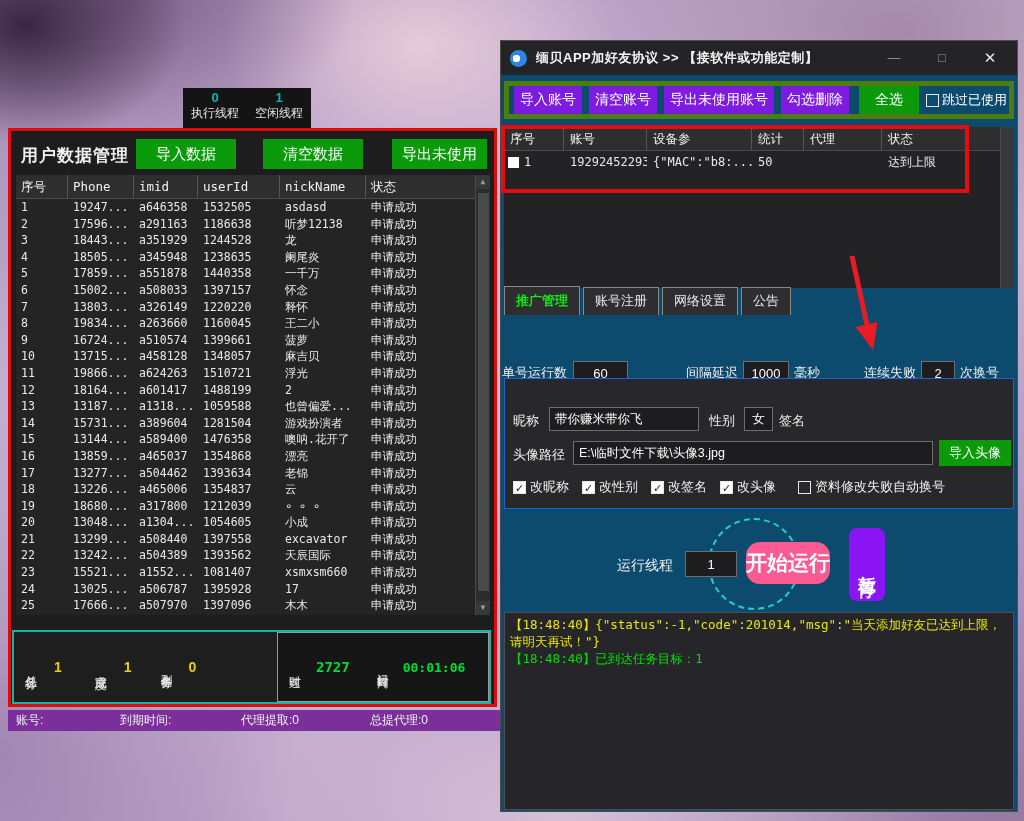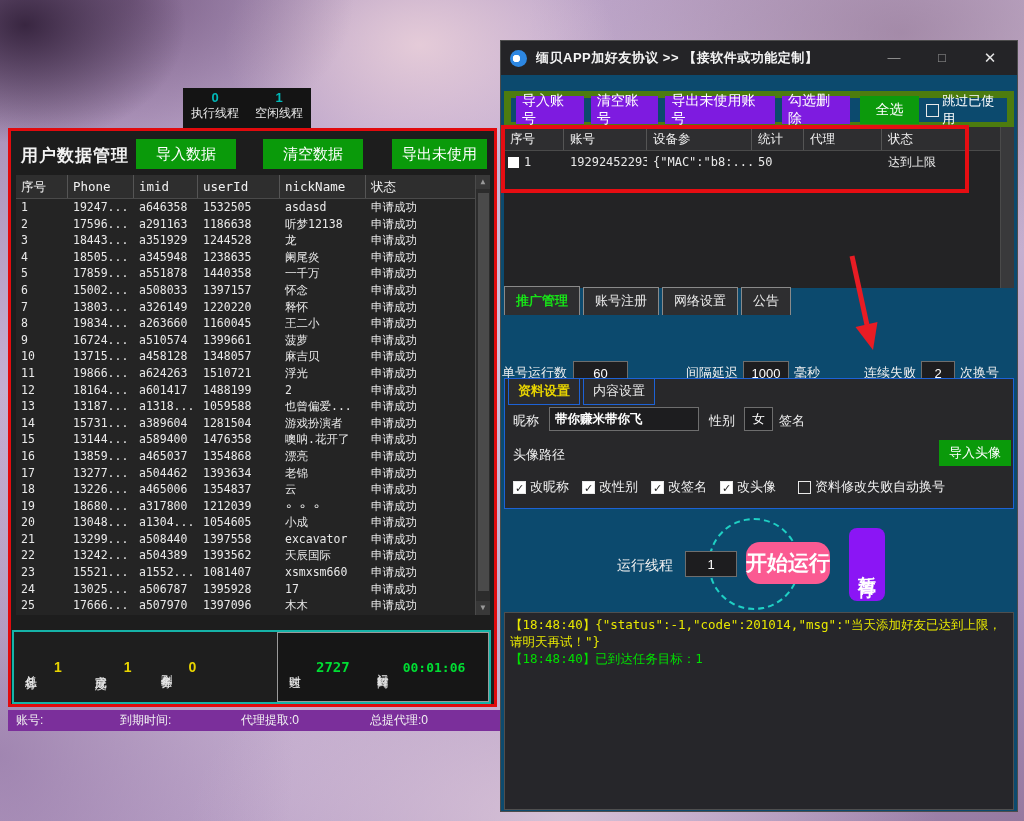--- a/index.html
+++ b/index.html
@@ -54,21 +54,21 @@
 
   
   #right-win { left:500px; top:40px; width:518px; height:772px; background:#0c4a6e; border:1px solid #4c4c4c; }
   #rw-titlebar { position:absolute; left:0; top:0; width:100%; height:34px; background:#242427; display:flex; align-items:center; }
   #app-icon { width:17px; height:17px; border-radius:50%; margin-left:9px;
               background:radial-gradient(circle at 38% 50%, #ffffff 0 3.5px, #2d87e2 4px); }
   #rw-title { color:#f5f5f5; font-size:13px; font-weight:bold; margin-left:9px; letter-spacing:.5px; }
   .win-ctl { position:absolute; top:0; width:34px; height:34px; text-align:center; line-height:34px; color:#9a9a9a; font-size:13px; cursor:pointer; }
   #ctl-min{ left:376px; } #ctl-max{ left:424px; } #ctl-close{ left:472px; color:#e6e6e6; font-size:15px; }
 
-  #rw-toolbar { position:absolute; left:3px; top:50px; width:510px; height:38px; border:7px solid #4d7c0f; display:flex; align-items:center; padding-left:5px; }
+  #rw-toolbar { position:absolute; left:3px; top:40px; width:510px; height:38px; border:5px solid #4d7c0f; display:flex; align-items:center; padding-left:5px; }
   .p-btn { height:28px; background:#7e1be0; color:#fff; font-size:14px; display:flex; align-items:center; justify-content:center; margin-right:7px; cursor:pointer; padding:0 6px; }
   #tb-select-all { background:#0c9a0c; width:60px; margin-left:3px; }
   .cb { width:13px; height:13px; border:1px solid #e8e8e8; background:transparent; display:inline-block; flex:none; }
   .cb.checked { background:#fff; color:#222; font-size:11px; line-height:12px; text-align:center; font-weight:bold; }
   #tb-skip-label { color:#fff; font-size:13px; margin-left:3px; }
 
   #acc-table { position:absolute; left:3px; top:86px; width:510px; height:161px; background:#232325; font-family:"DejaVu Sans Mono","Liberation Mono",monospace; }
   .at-head { display:flex; height:24px; line-height:24px; background:#2e2e30; border-bottom:1px solid #4a4a4a; color:#f0f0f0; font-size:12.5px; }
   .at-head span { border-right:1px solid #555; padding-left:6px; }
   .at-row { display:flex; height:22px; line-height:22px; color:#e9e9e9; font-size:12px; }
@@ -443,30 +443,27 @@
     <span style="margin-left:4px;">数据筛选</span>
     <span class="radio sel" style="margin-left:14px;"></span>
     <span style="margin-left:4px;">好友申添加发送验证消息</span>
     <span class="cb checked" style="margin-left:22px;">✓</span>
     <span style="margin-left:4px;">查询用户详情</span>
     <span class="cb" style="margin-left:14px;"></span>
     <span style="margin-left:4px;">暴力添加好友模式</span>
   </div>
 
   <div id="profile-box">
-    <div id="profile-tabs">
-      <div class="ptab active">资料设置</div>
-      <div class="ptab">内容设置</div>
-    </div>
     <span class="pf-label" style="left:8px;top:33px;">昵称</span>
-    <input class="pf-input" style="left: 44px; top: 28px; width: 150px; font-weight: bold;" value="带你赚米带你飞">
+    <input class="pf-input" style="left: 44px; top: 28px; width: 150px;" value="带你赚米带你飞">
     <span class="pf-label" style="left:204px;top:33px;">性别</span>
     <input class="pf-input" style="left: 239px; top: 28px; width: 29px; text-align: center; padding: 0px;" value="女">
     <span class="pf-label" style="left:274px;top:33px;">签名</span>
     <span class="pf-label" style="left:8px;top:67px;">头像路径</span>
+    <input class="pf-input" style="left: 68px; top: 62px; width: 360px;" value="E:\临时文件下载\头像3.jpg">
     <div id="import-avatar">导入头像</div>
     <div id="row-c">
       <span class="cb checked">✓</span>
       <span style="margin-left:4px;">改昵称</span>
       <span class="cb checked" style="margin-left:13px;">✓</span>
       <span style="margin-left:4px;">改性别</span>
       <span class="cb checked" style="margin-left:13px;">✓</span>
       <span style="margin-left:4px;">改签名</span>
       <span class="cb checked" style="margin-left:13px;">✓</span>
       <span style="margin-left:4px;">改头像</span>

